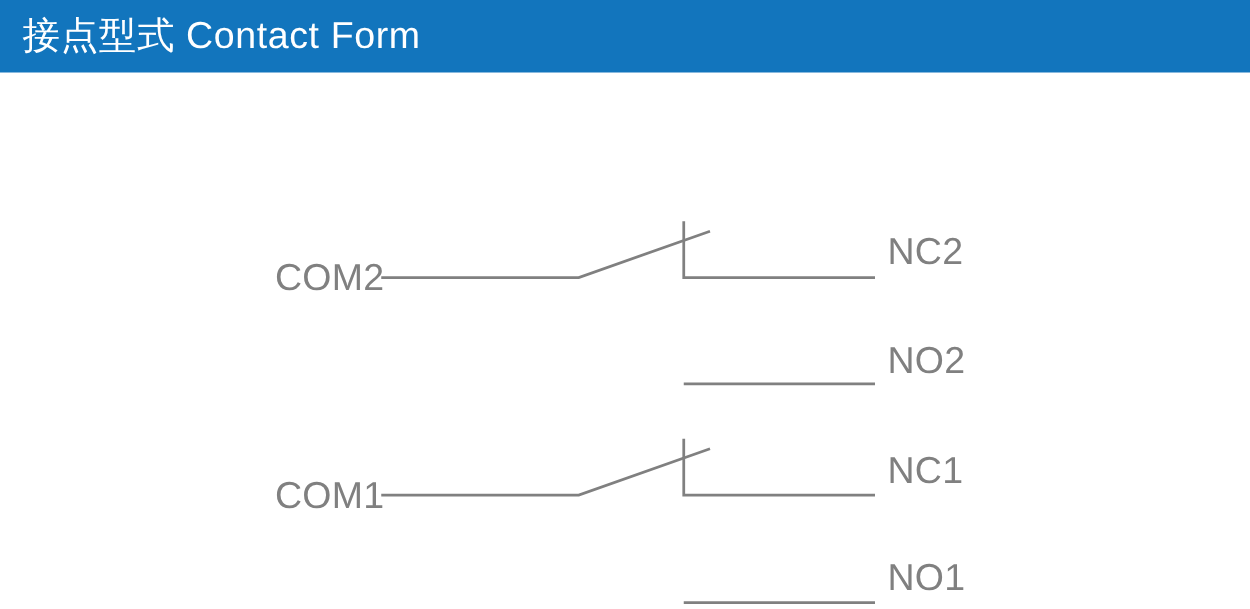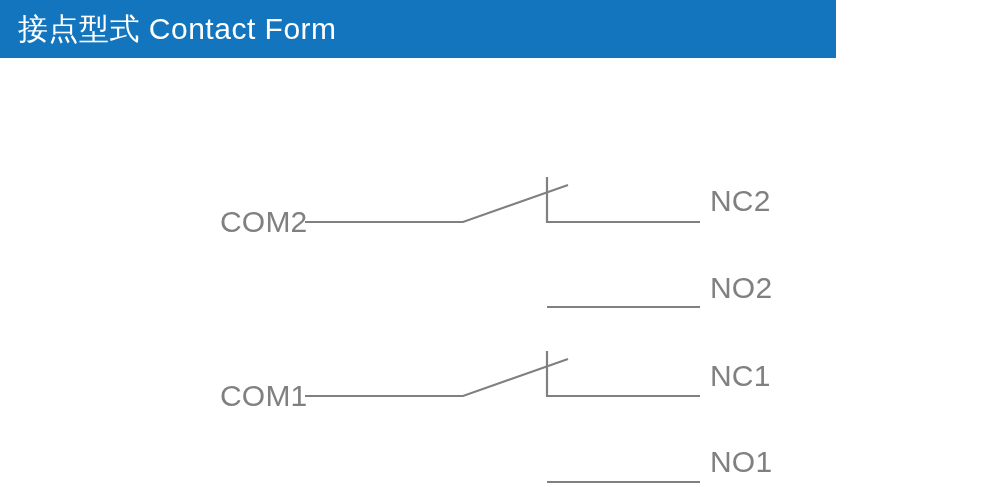--- a/index.html
+++ b/index.html
@@ -17,21 +17,21 @@
     position: relative;
     width: 1000px;
     height: 487px;
     background: #ffffff;
   }
   
   #header-banner {
     position: absolute;
     left: 0;
     top: 0;
-    width: 836px;
+    width: 1000px;
     height: 58px;
     background: #1275bd;
     box-sizing: border-box;
   }
   #header-title {
     position: absolute;
     left: 18px;
     top: 50%;
     transform: translateY(-50%);
     color: #ffffff;

